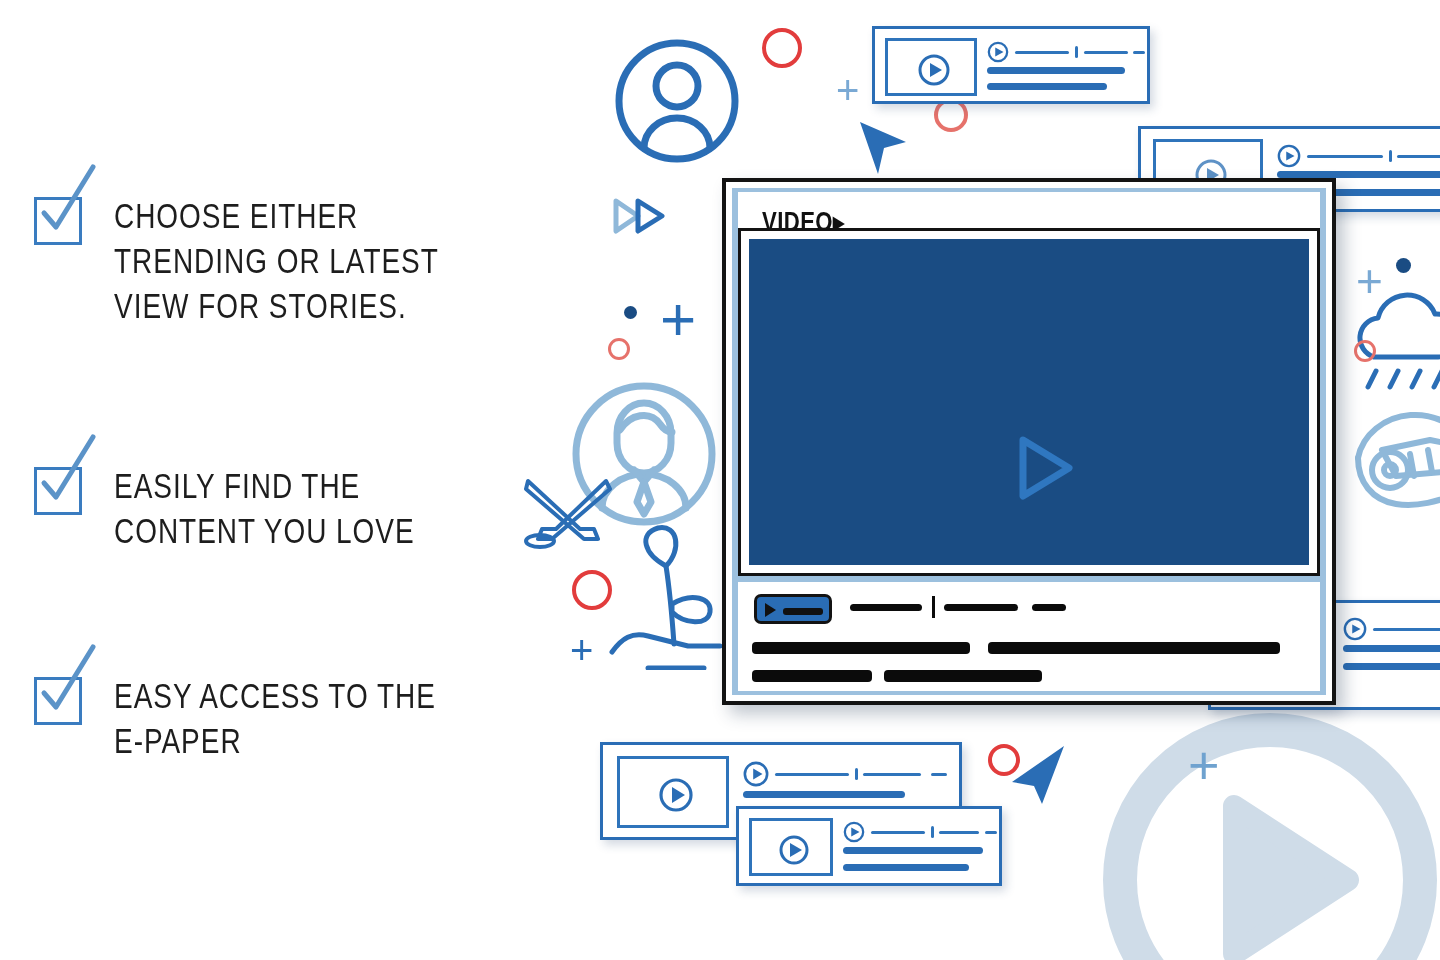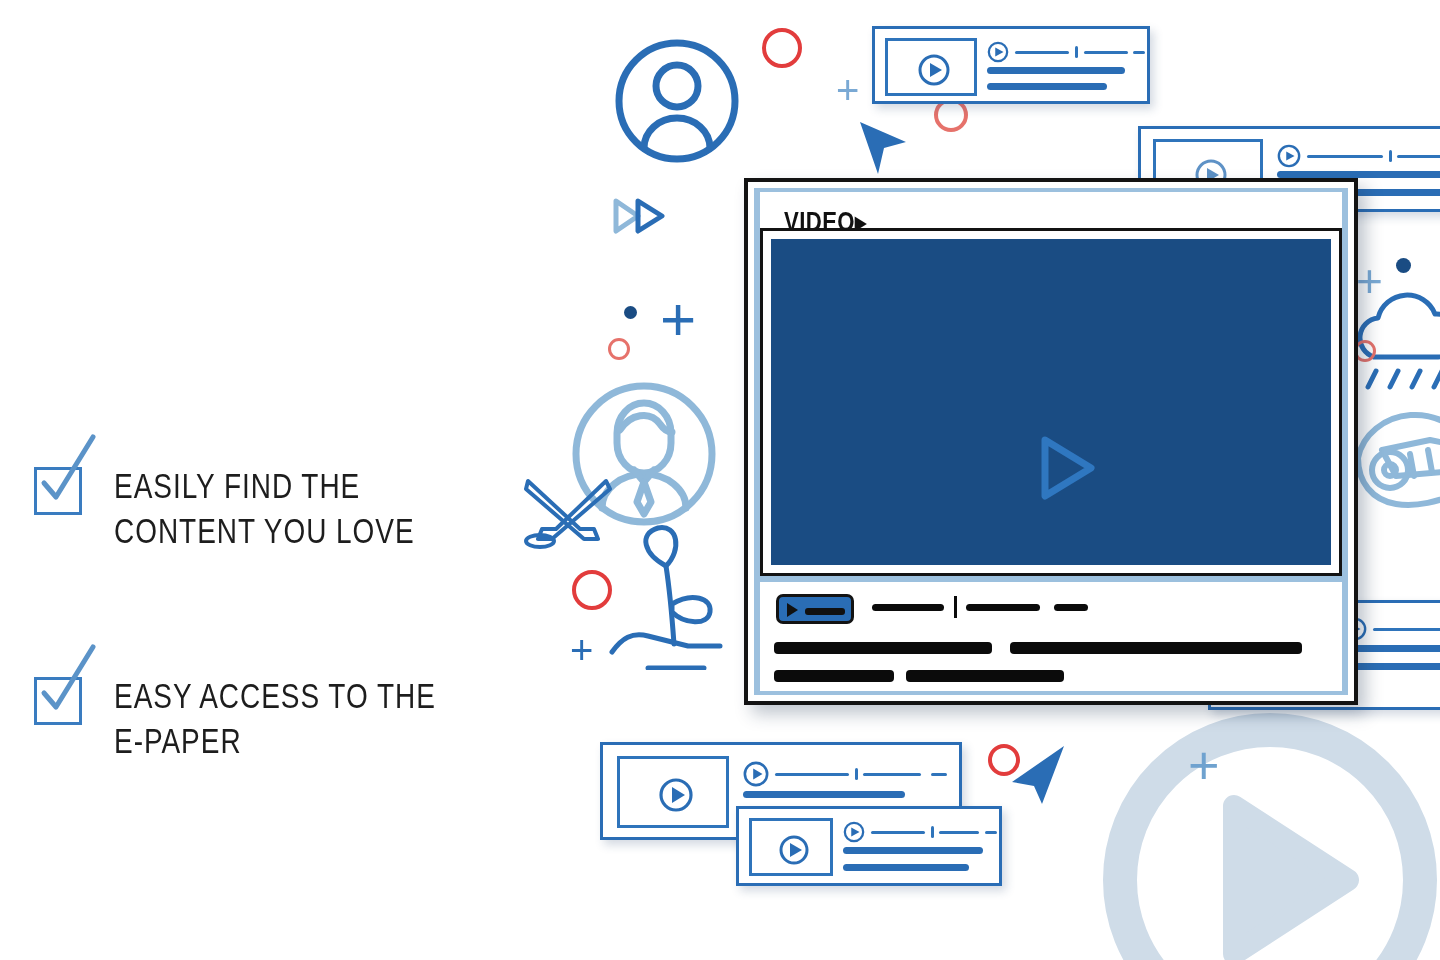--- a/index.html
+++ b/index.html
@@ -36,21 +36,21 @@
   .card{position:absolute;background:#fff;border:3px solid #2a6db5;box-sizing:border-box;
         box-shadow:4px 5px 9px rgba(40,70,110,.20);}
   .card .thumb{position:absolute;border:3px solid #2f74bb;box-sizing:border-box;background:#fff;}
   .bar{position:absolute;background:#2a6db5;border-radius:3px;}
   .bar.thin{height:3px;background:#2f74bb;}
   .bar.thick{height:7px;border-radius:4px;}
 
   
   .vidwin{position:absolute;left:722px;top:178px;width:614px;height:527px;
           background:#ffffff;border:4px solid #131313;box-sizing:border-box;
-          box-shadow:8px 9px 16px rgba(30,50,80,.28);margin-left:22px;}
+          box-shadow:8px 9px 16px rgba(30,50,80,.28);}
   .vidwin .inner{position:absolute;left:6px;top:6px;right:6px;bottom:6px;background:#9cc0de;}
   .vidwin .headbar{position:absolute;left:12px;top:10px;right:12px;height:36px;background:#ffffff;}
   .vidwin .title{position:absolute;left:24px;top:14px;
       font-family:"Liberation Sans Narrow","Liberation Sans",sans-serif;
       font-size:27px;font-weight:700;color:#111;letter-spacing:.5px;
       transform:scaleX(.82);transform-origin:left top;}
   .vidwin .screenframe{position:absolute;left:12px;top:46px;right:12px;height:348px;
       background:#ffffff;border:3px solid #131313;box-sizing:border-box;}
   .vidwin .screen{position:absolute;left:8px;top:8px;right:8px;bottom:8px;background:#1a4c83;}
   .vidwin .bottom{position:absolute;left:12px;top:400px;right:12px;bottom:10px;background:#ffffff;}
@@ -73,20 +73,31 @@
   .plus{position:absolute;color:#3a7cc0;font-weight:400;line-height:1;}
   .dot{position:absolute;border-radius:50%;background:#1a4c83;}
 </style>
 </head>
 <body>
 
 <div class="stage">
 
   <div class="features">
 
+    <div class="feature f1">
+      <div class="checkbox">
+        <div class="box"></div>
+        <svg viewBox="0 0 70 84">
+          <path d="M14 52 L26 66 L63 6" fill="none" stroke="#5b93c8" stroke-width="5" stroke-linecap="round" stroke-linejoin="round"></path>
+        </svg>
+      </div>
+      <div class="feature-text">Choose either
+trending or latest
+view for stories.</div>
+    </div>
 
     <div class="feature f3">
       <div class="checkbox">
         <div class="box"></div>
         <svg viewBox="0 0 70 84">
           <path d="M14 52 L26 66 L63 6" fill="none" stroke="#5b93c8" stroke-width="5" stroke-linecap="round" stroke-linejoin="round"></path>
         </svg>
       </div>
       <div class="feature-text">Easy access to the
 E-Paper</div>

